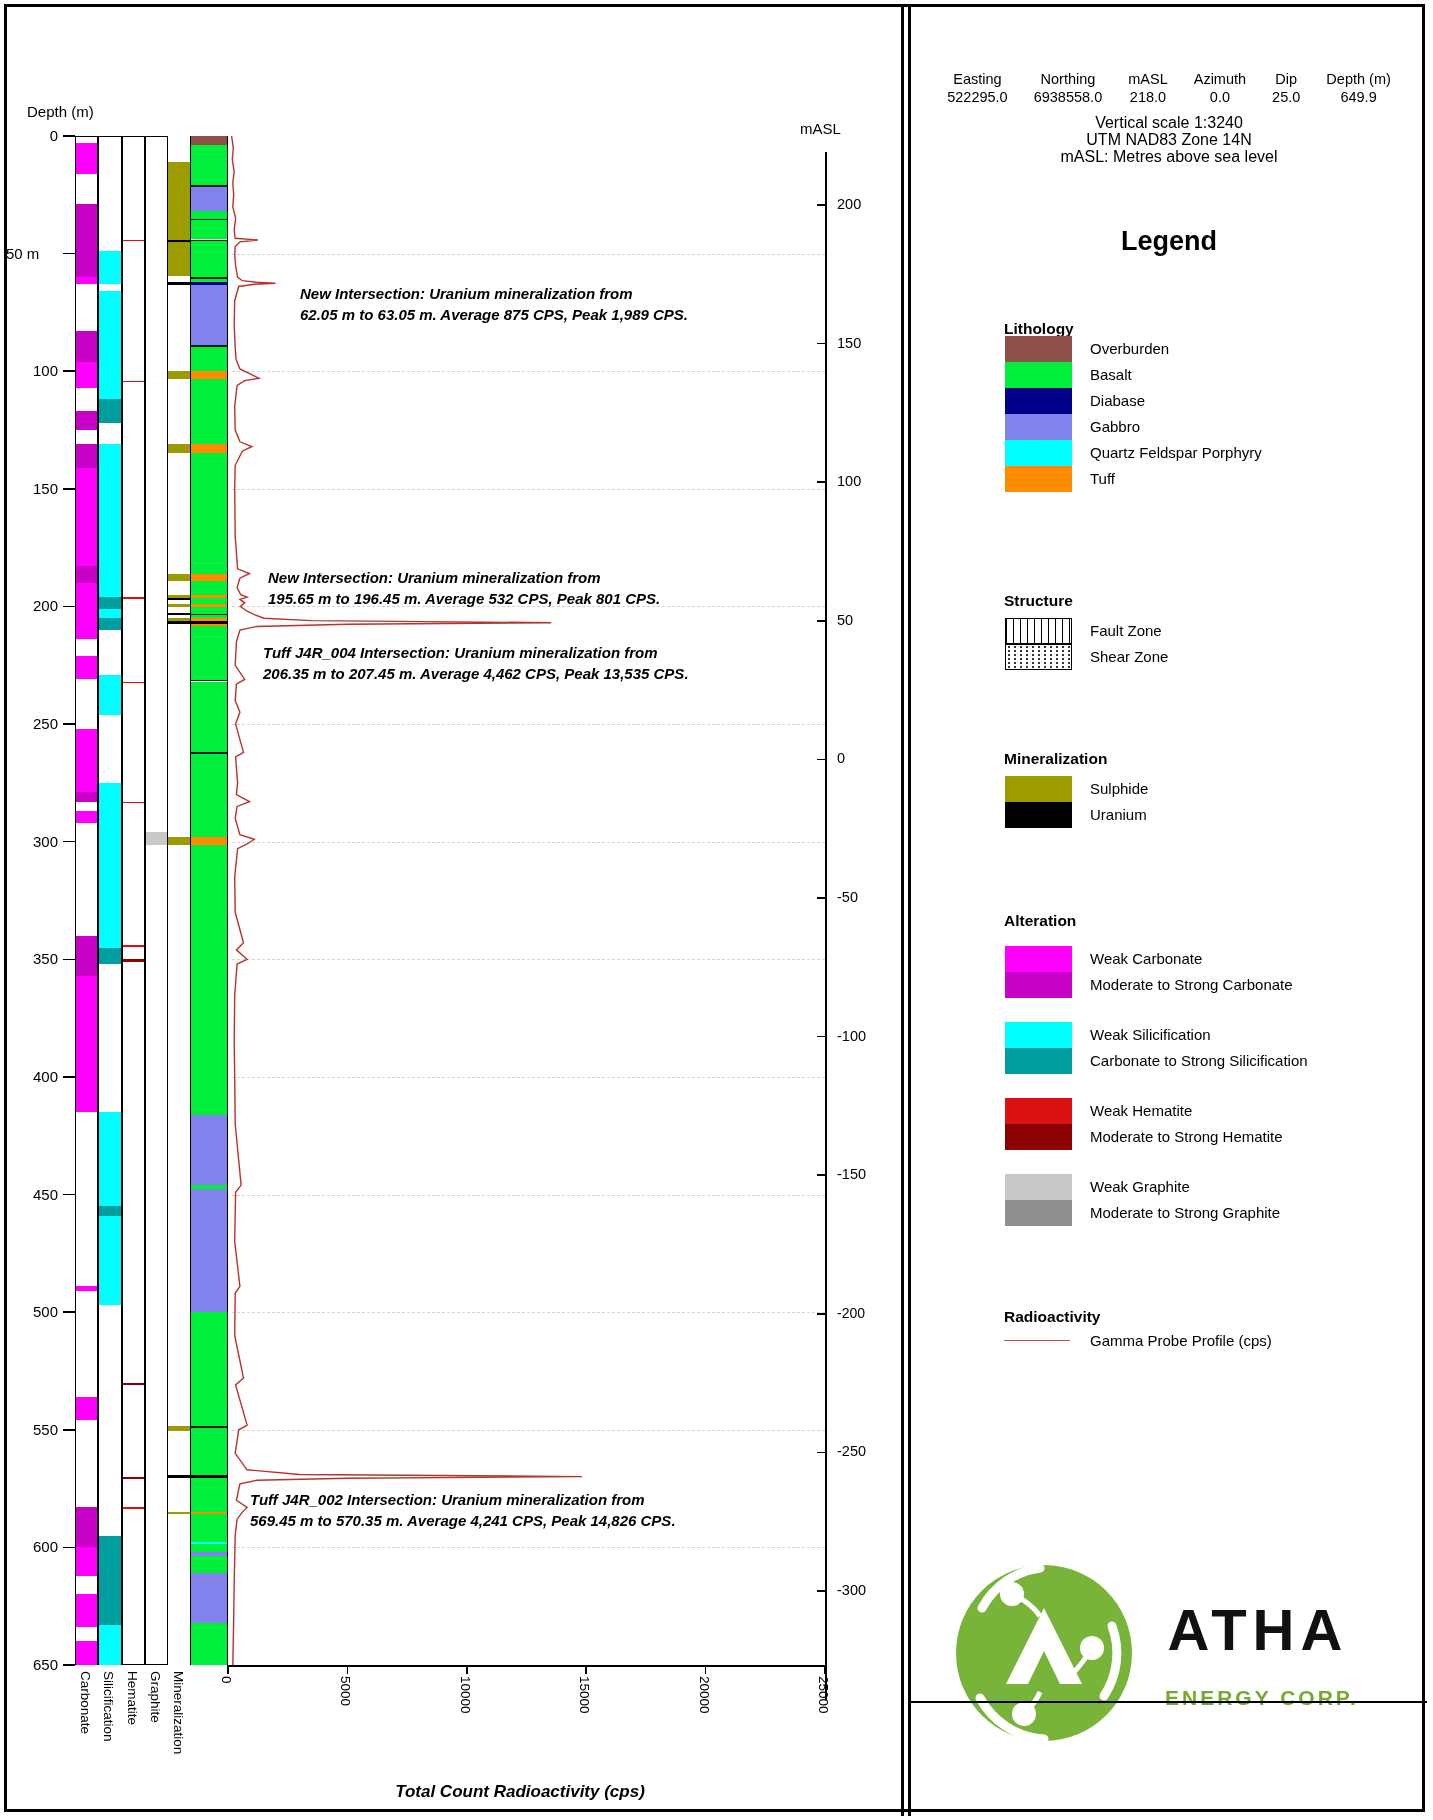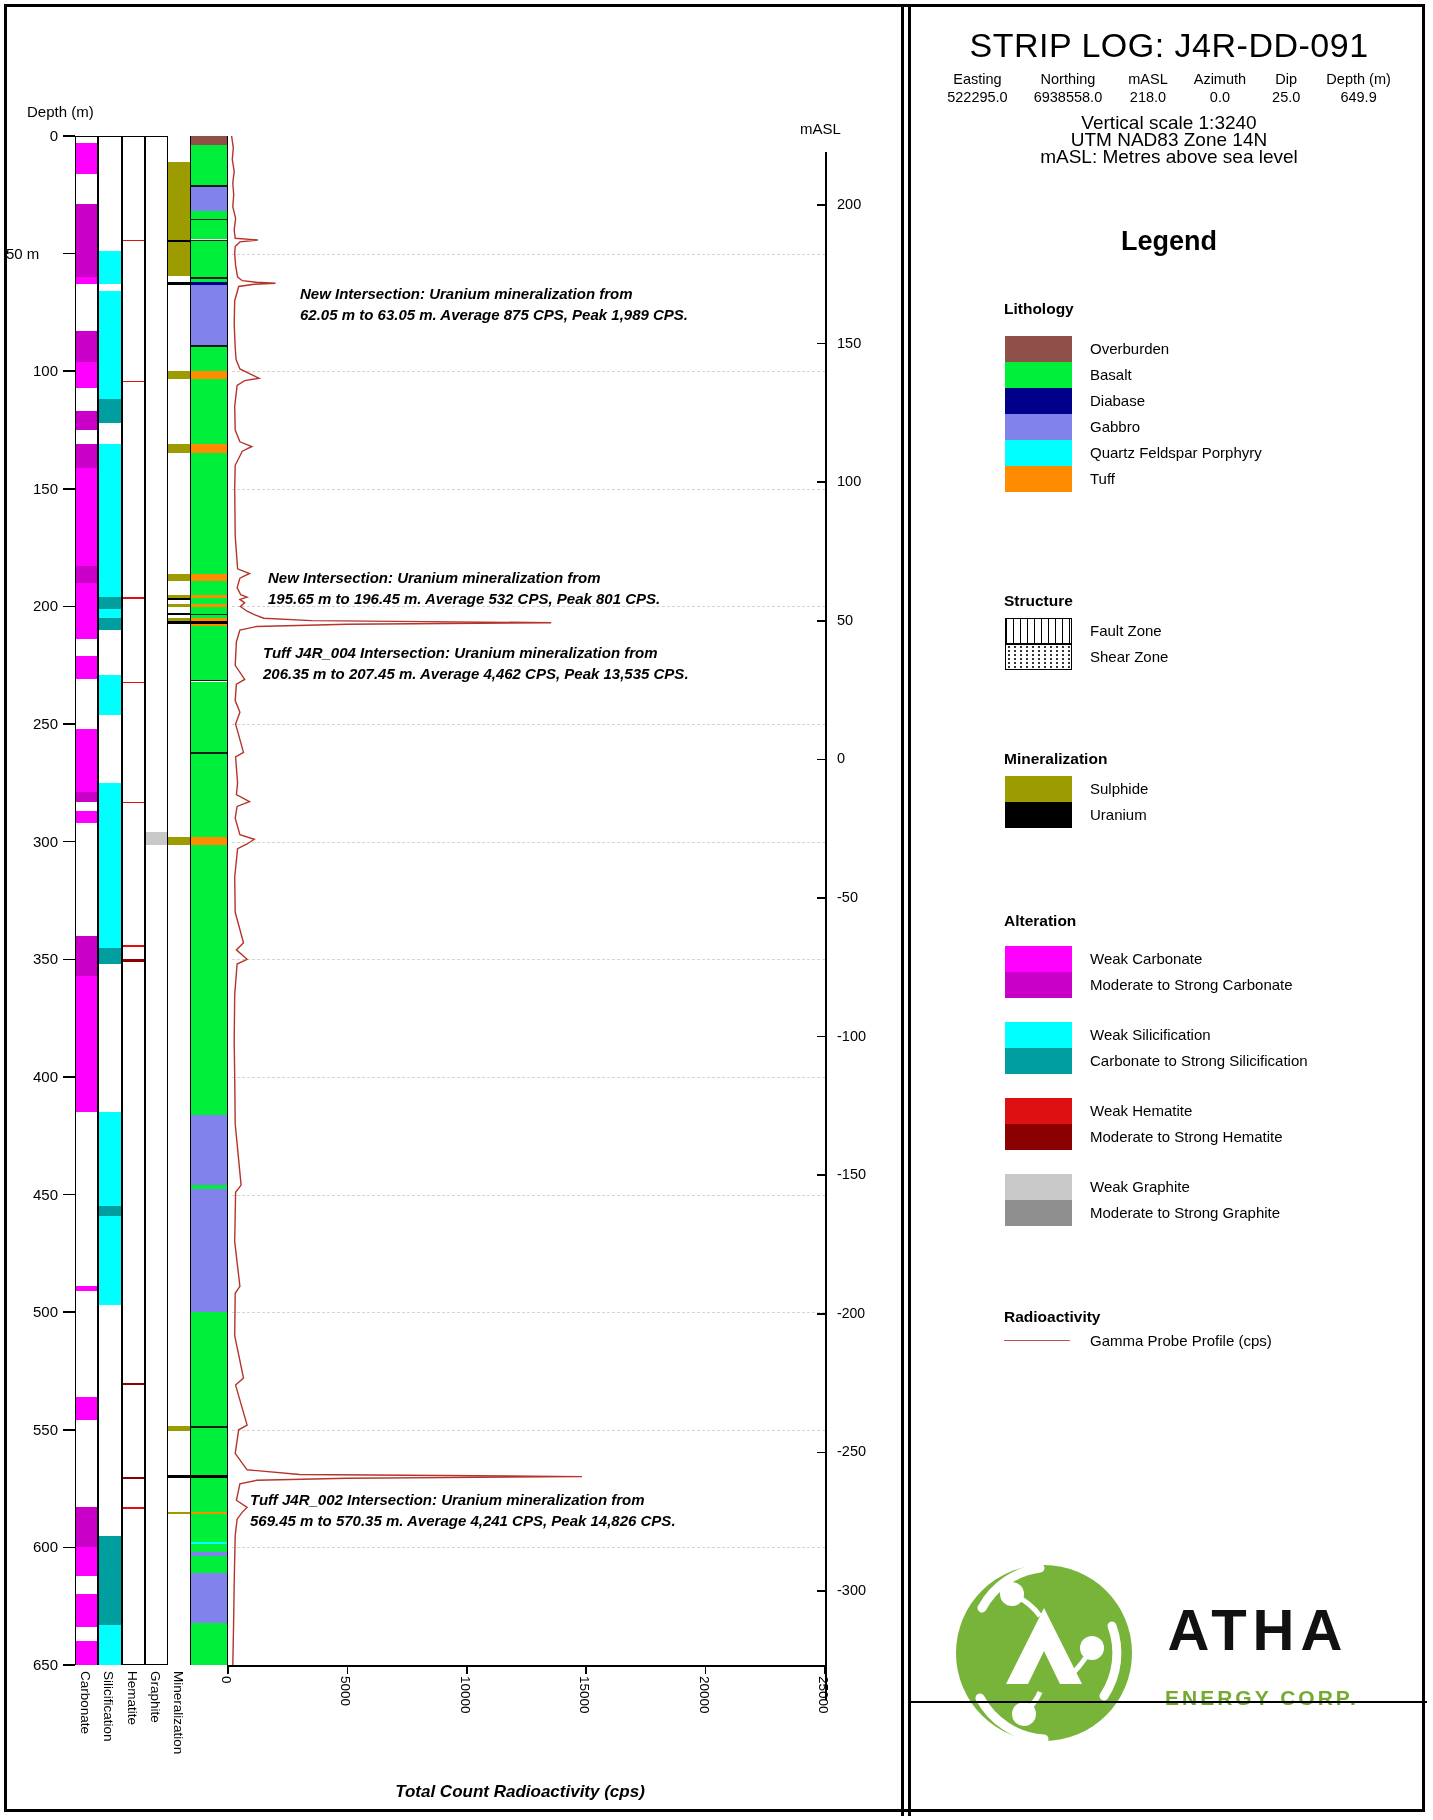--- a/index.html
+++ b/index.html
@@ -6,21 +6,21 @@
   .sheet{position:relative;width:1433px;height:1820px;background:#fff;overflow:hidden;}
   .frame{position:absolute;left:4px;top:4px;width:1421px;height:1808px;border:3px solid #000;box-sizing:border-box;}
   .vdiv{position:absolute;top:4px;height:1812px;width:2.5px;background:#000;}
   .abs{position:absolute;}
   .lbl{position:absolute;color:#000;white-space:nowrap;}
   .vert{writing-mode:vertical-rl;}
   
   .h-title{position:absolute;left:912px;width:514px;text-align:center;top:26px;font-size:34px;letter-spacing:.5px;}
   .h-fields{position:absolute;left:912px;width:514px;top:70px;display:flex;justify-content:center;gap:26px;}
   .h-field{text-align:center;font-size:14.5px;line-height:18px;}
-  .h-notes{position:absolute;left:912px;width:514px;top:114px;text-align:center;font-size:19px;line-height:17px;}
+  .h-notes{position:absolute;left:912px;width:514px;top:114px;text-align:center;font-size:16px;line-height:17px;}
   .legend-title{position:absolute;left:912px;width:514px;top:226px;text-align:center;font-size:27px;font-weight:bold;}
   .sec-title{position:absolute;left:1004px;font-size:15.5px;font-weight:bold;}
   .swatch{position:absolute;left:1005px;width:67px;height:26px;box-sizing:border-box;}
   .sw-label{position:absolute;left:1090px;font-size:15px;line-height:26px;height:26px;}
   .pat-vlines{background-image:repeating-linear-gradient(90deg,#000 0 1.5px,transparent 1.5px 7px);border:1.5px solid #000;background-color:#fff;}
   .pat-dots{background-color:#fff;border:1.5px solid #000;background-image:radial-gradient(#333 0.9px,transparent 1.1px);background-size:6px 4px;}
   
   .colbox{position:absolute;background:#fff;border:1px solid #000;box-sizing:border-box;}
   .intv{position:absolute;}
   .grid{position:absolute;border-top:1.5px dashed #d4d4d4;height:0;}
@@ -265,21 +265,20 @@
       <div class="annot" style="left: 250px; top: 1489px;">
         <div>Tuff J4R_002 Intersection: Uranium mineralization from</div>
         <div>569.45 m to 570.35 m. Average 4,241 CPS, Peak 14,826 CPS.</div>
       </div>
     </div>
   <svg id="gamma-svg" width="1433" height="1820">
       <polyline points="231.6,136.0 233.3,147.8 232.3,159.5 234.2,171.3 232.8,183.0 233.7,194.8 232.8,206.6 235.6,218.3 234.2,230.1 235.2,238.3 257.9,240.0 239.9,241.9 235.2,246.6 234.7,253.6 235.6,265.4 237.6,277.1 242.3,280.7 256.7,282.3 275.5,283.3 254.3,284.2 238.7,286.5 234.7,300.7 234.2,324.2 235.2,347.7 236.1,359.5 239.9,368.9 249.5,373.6 259.0,378.3 244.7,380.6 237.1,385.3 234.7,406.5 235.2,430.0 239.9,441.8 251.9,446.5 242.3,451.2 235.2,465.3 234.7,488.8 235.2,535.9 237.6,568.8 249.5,573.5 239.9,578.2 237.1,587.6 240.7,594.7 247.1,597.1 239.9,599.4 244.7,602.9 240.4,606.5 247.1,611.2 254.3,614.7 263.8,618.2 311.6,620.6 551.2,622.7 347.4,624.3 256.7,626.5 239.9,630.0 236.4,641.7 235.2,665.3 244.7,679.4 236.4,684.1 235.2,700.6 239.9,712.3 235.6,724.1 243.5,752.3 235.6,757.0 237.6,782.9 236.4,794.6 249.5,801.7 237.1,806.4 235.2,818.2 239.9,834.6 254.3,839.3 247.1,844.0 237.6,848.7 234.7,877.0 235.2,912.3 243.5,942.8 236.4,949.9 247.1,959.3 237.1,964.0 234.7,994.6 234.2,1041.6 234.7,1076.9 235.2,1124.0 241.1,1185.1 235.6,1192.2 234.7,1241.6 239.9,1286.3 235.2,1293.3 234.7,1335.7 243.5,1378.0 235.6,1385.1 247.1,1425.1 238.7,1429.8 235.2,1453.3 247.1,1469.8 299.6,1474.5 582.0,1476.6 347.4,1478.2 256.7,1480.3 239.9,1483.9 236.4,1500.3 247.1,1507.4 242.3,1512.1 237.1,1519.2 235.2,1535.6 234.7,1559.1 234.2,1582.7 233.7,1618.0 232.8,1665.0" fill="none" stroke="#b5342c" stroke-width="1.4"></polyline>
     </svg>
   <div class="xaxis-title lbl">Total Count Radioactivity (cps)</div>
 
-  <div class="h-title lbl">STRIP LOG: J4R-DD-091</div>
   <div class="h-fields" id="h-fields">
       <div class="h-field">
         <div>Easting</div>
         <div>522295.0</div>
       </div>
       <div class="h-field">
         <div>Northing</div>
         <div>6938558.0</div>
       </div>
       <div class="h-field">
@@ -299,21 +298,21 @@
         <div>649.9</div>
       </div>
     </div>
   <div class="h-notes" id="h-notes">
       <div>Vertical scale 1:3240</div>
       <div>UTM NAD83 Zone 14N</div>
       <div>mASL: Metres above sea level</div>
     </div>
   <div class="legend-title lbl">Legend</div>
   <div id="legend-layer">
-      <div class="sec-title" style="top: 300px;">Lithology</div>
+      <div class="sec-title" style="top: 320px;">Lithology</div>
       <div class="swatch" style="top: 336px; background: rgb(142, 80, 73);"></div>
       <div class="sw-label" style="top: 336px;">Overburden</div>
       <div class="swatch" style="top: 362px; background: rgb(0, 239, 58);"></div>
       <div class="sw-label" style="top: 362px;">Basalt</div>
       <div class="swatch" style="top: 388px; background: rgb(0, 0, 139);"></div>
       <div class="sw-label" style="top: 388px;">Diabase</div>
       <div class="swatch" style="top: 414px; background: rgb(130, 130, 236);"></div>
       <div class="sw-label" style="top: 414px;">Gabbro</div>
       <div class="swatch" style="top: 440px; background: rgb(0, 255, 255);"></div>
       <div class="sw-label" style="top: 440px;">Quartz Feldspar Porphyry</div>

